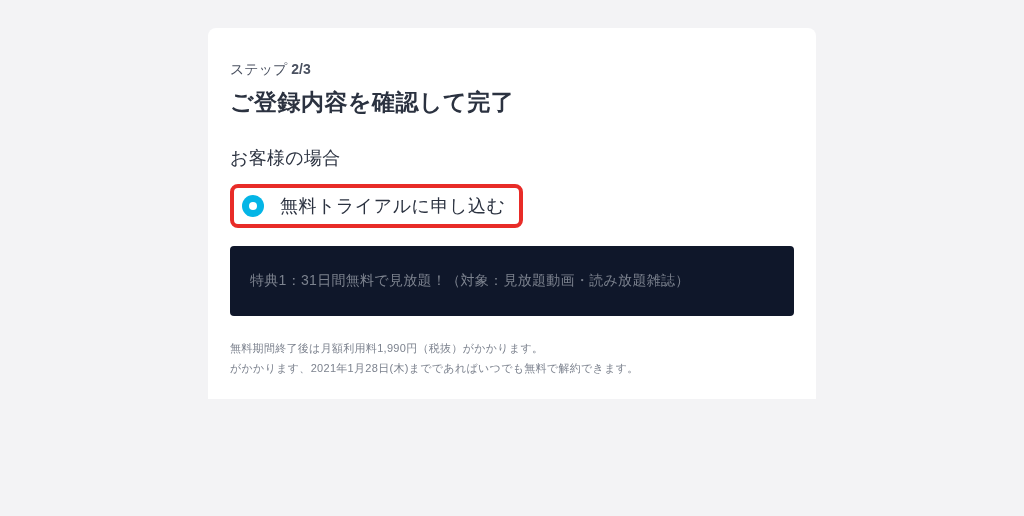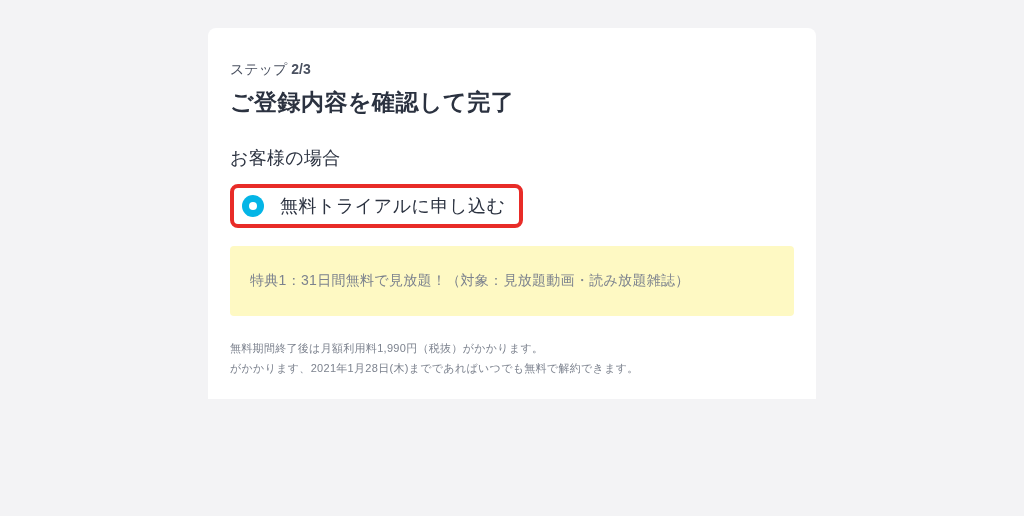--- a/index.html
+++ b/index.html
@@ -61,21 +61,21 @@
       height: 8px;
       border-radius: 50%;
       background: #fff;
     }
     .radio-label {
       font-size: 18px;
       color: #2b3240;
       letter-spacing: 0.5px;
     }
     .benefits {
-      background: #fef9c3;
+      background: #0f172a;
       border-radius: 4px;
       padding: 22px 20px;
       margin-bottom: 22px;
     }
     .benefits p {
       font-size: 14px;
       color: #7c828e;
       line-height: 1.85;
       letter-spacing: 0.3px;
     }

